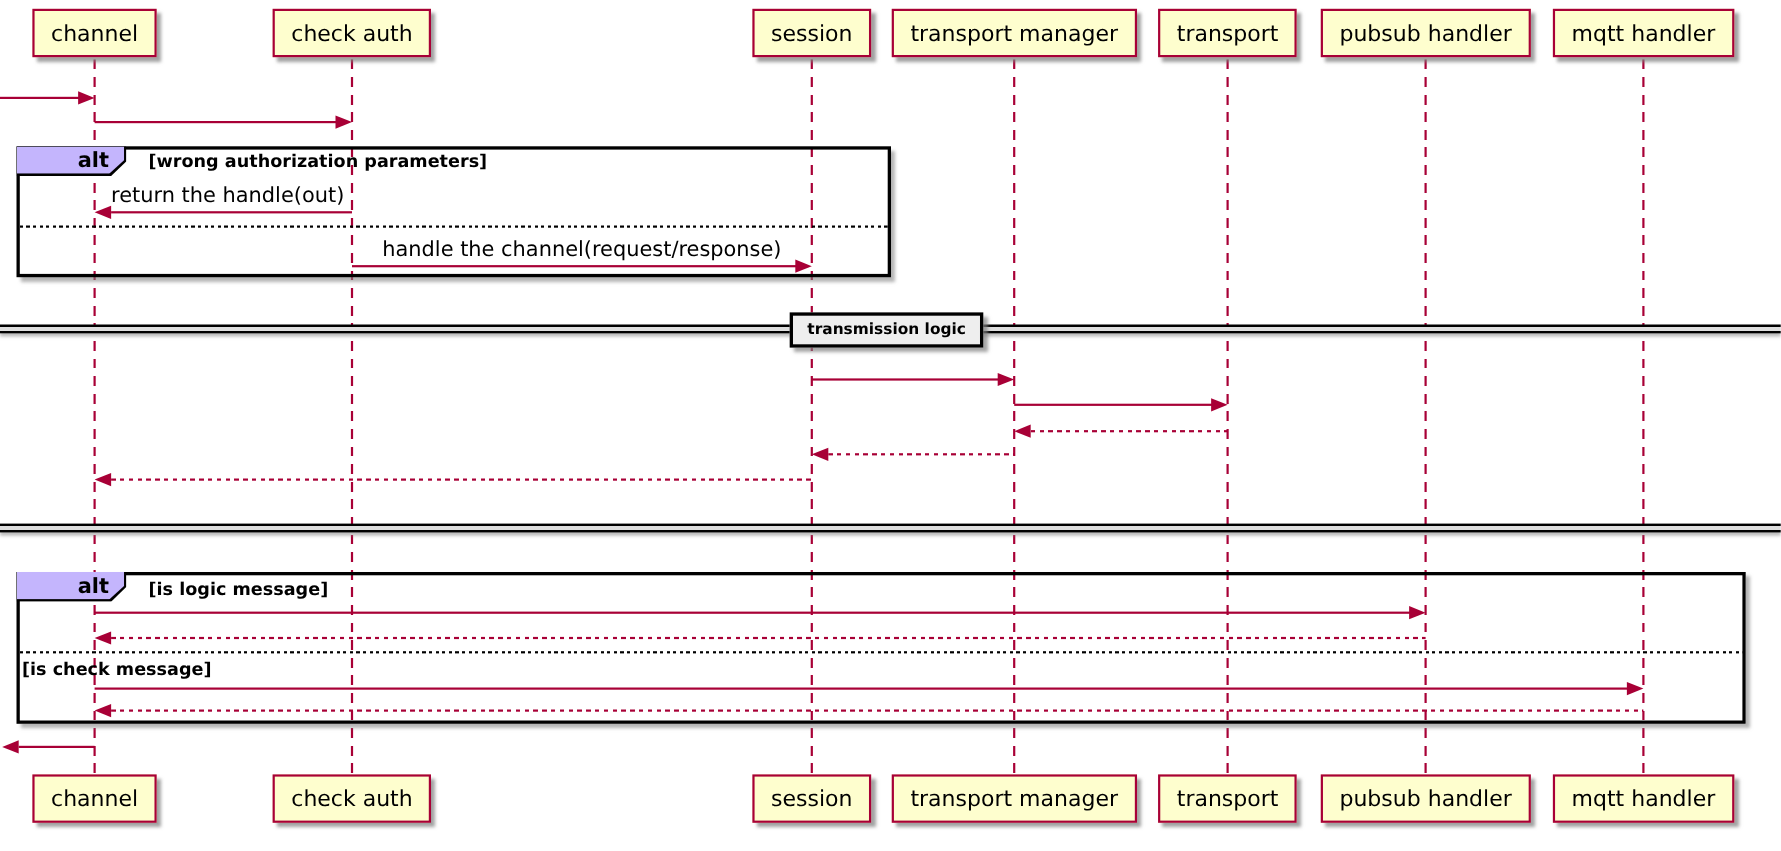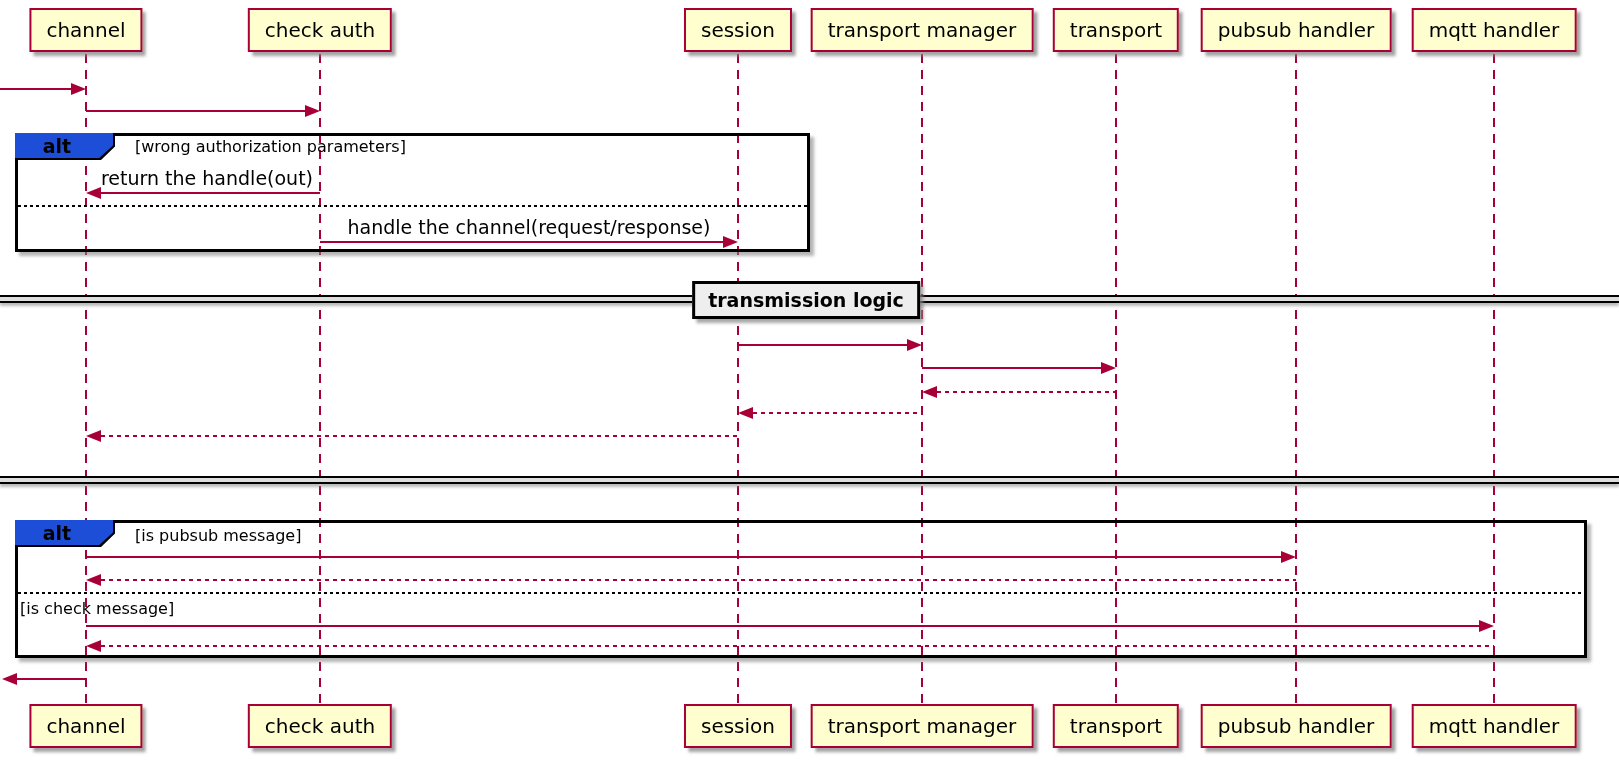--- a/index.html
+++ b/index.html
@@ -44,40 +44,40 @@
   .frame {
     position:absolute; border:3px solid #000; box-sizing:border-box;
     background:transparent; z-index:3;
     box-shadow:4px 4px 3px rgba(130,130,130,0.6);
   }
   .alt-tab {
     position:absolute; background:#000; z-index:4;
     clip-path:polygon(0 0,100% 0,100% 50%,86% 100%,0 100%);
   }
   .alt-tab-fill {
-    position:absolute; left:0; top:0; right:2px; bottom:2px; background:#1d4ed8;
+    position:absolute; left:0; top:0; right:2px; bottom:2px; background:#c4b5fd;
     clip-path:polygon(0 0,100% 0,100% 50%,86% 100%,0 100%);
-    display:flex; align-items:center; justify-content:center;
+    display:flex; align-items:center; justify-content:flex-end;
   }
   .alt-kw { font-weight:bold; font-size:19px; padding-right:14px; }
-  .guard { position:absolute; font-weight:normal; font-size:16px; white-space:nowrap; z-index:5; }
+  .guard { position:absolute; font-weight:bold; font-size:16px; white-space:nowrap; z-index:5; }
   .alt-sep {
     position:absolute; height:2px; z-index:4;
     background:repeating-linear-gradient(90deg,#000 0 3px,transparent 3px 6px);
   }
   
   .divider-band {
     position:absolute; left:0; width:1619px; height:8px; z-index:2;
     background:linear-gradient(180deg,#000 0 2px,#dddddd 2px 6px,#000 6px 8px);
     box-shadow:0 3px 3px rgba(130,130,130,0.55);
   }
   .divider-label {
     position:absolute; transform:translate(-50%,-50%);
     background:#EEEEEE; border:3px solid #000; padding:5px 13px;
-    font-weight:bold; font-size:19px; white-space:nowrap; z-index:5;
+    font-weight:bold; font-size:14px; white-space:nowrap; z-index:5;
     box-shadow:4px 4px 3px rgba(130,130,130,0.7);
   }
 </style>
 </head>
 <body>
 
 <div id="canvas">
 
   <div class="lifeline" style="left:85px"></div>
   <div class="lifeline" style="left:319px"></div>
@@ -138,21 +138,21 @@
   <div class="head-l" style="left:86px;top:430px"></div>
 
   <div class="divider-band" style="top:476px"></div>
 
   <div class="frame" style="left:15px;top:520px;width:1572px;height:138px"></div>
   <div class="alt-tab" style="left:15px;top:520px;width:100px;height:27px">
     <div class="alt-tab-fill">
       <span class="alt-kw">alt</span>
     </div>
   </div>
-  <div class="guard" style="left:135px;top:526px">[is pubsub message]</div>
+  <div class="guard" style="left:135px;top:526px">[is logic message]</div>
 
   <div class="mline" style="left:86px;top:556px;width:1198px"></div>
   <div class="head-r" style="left:1281px;top:551px"></div>
 
   <div class="mline dotted" style="left:101px;top:579px;width:1195px"></div>
   <div class="head-l" style="left:86px;top:574px"></div>
 
   <div class="alt-sep" style="left:18px;top:592px;width:1566px"></div>
   <div class="guard" style="left:20px;top:599px">[is check message]</div>
 

